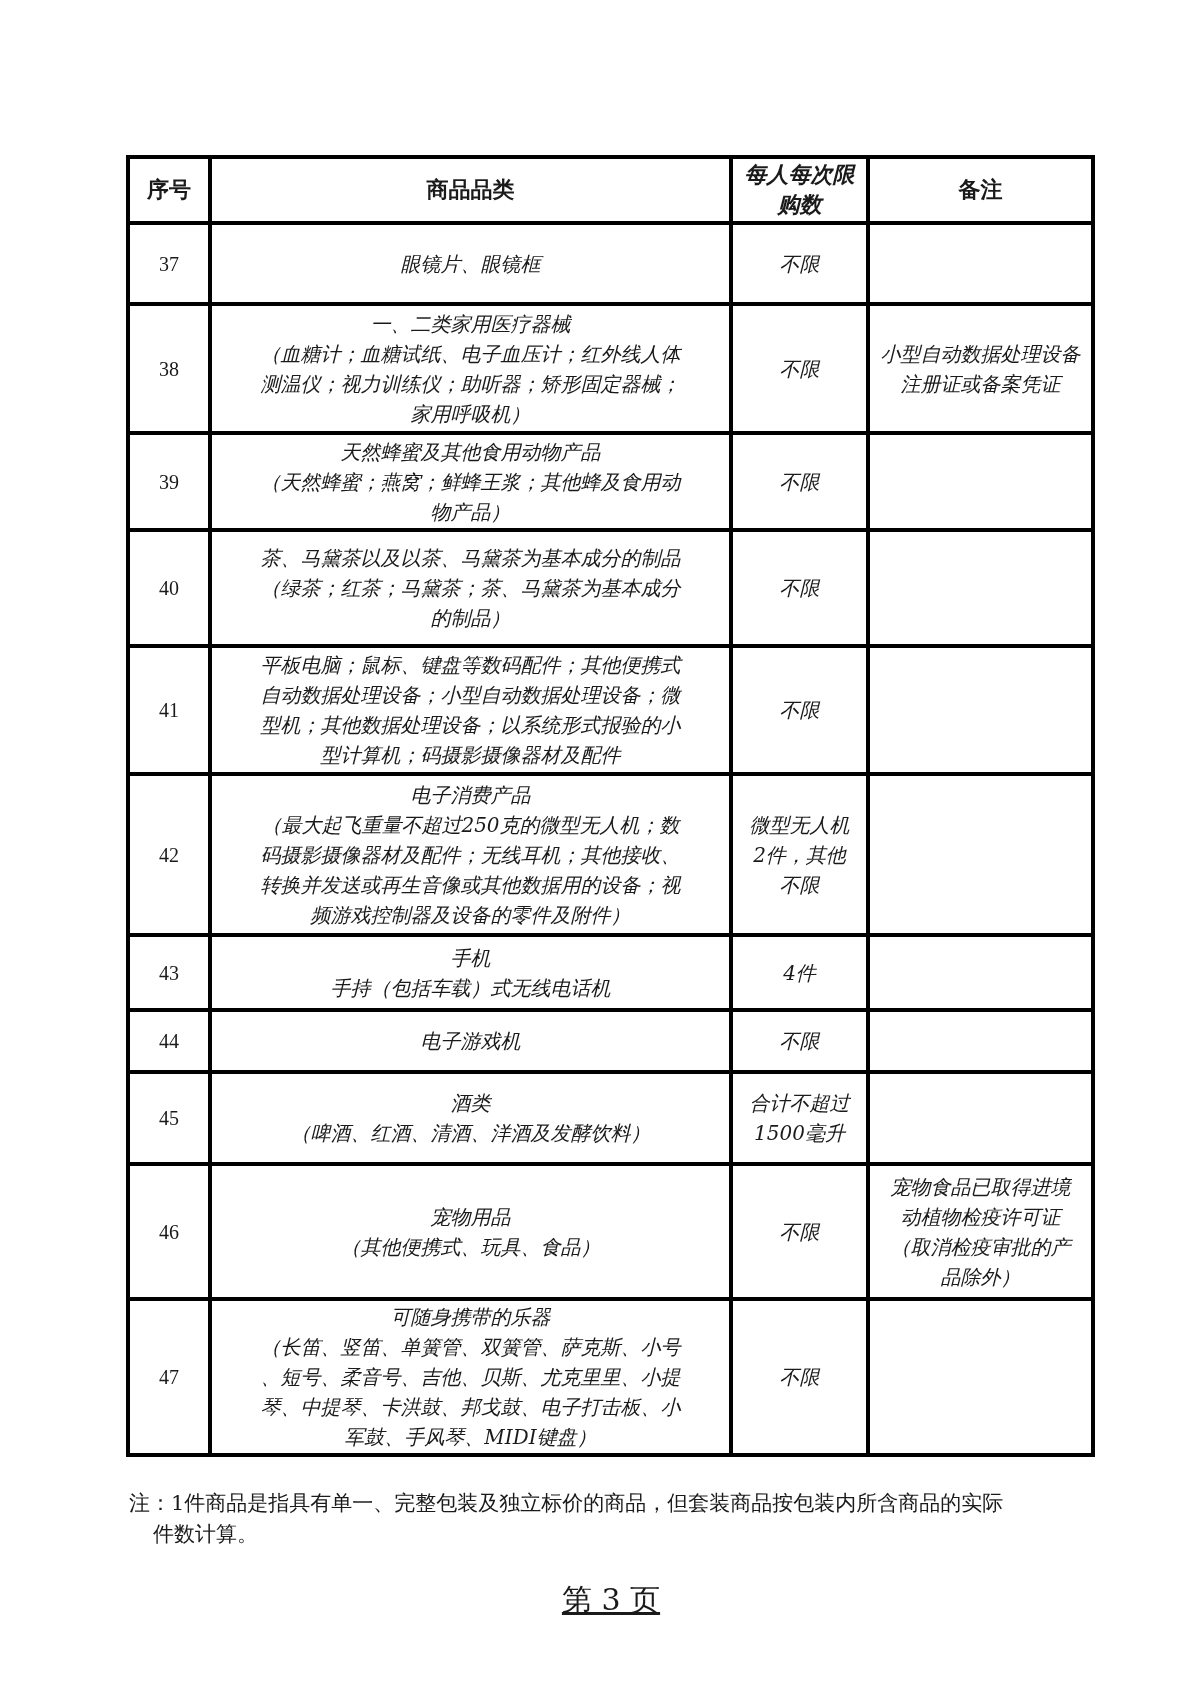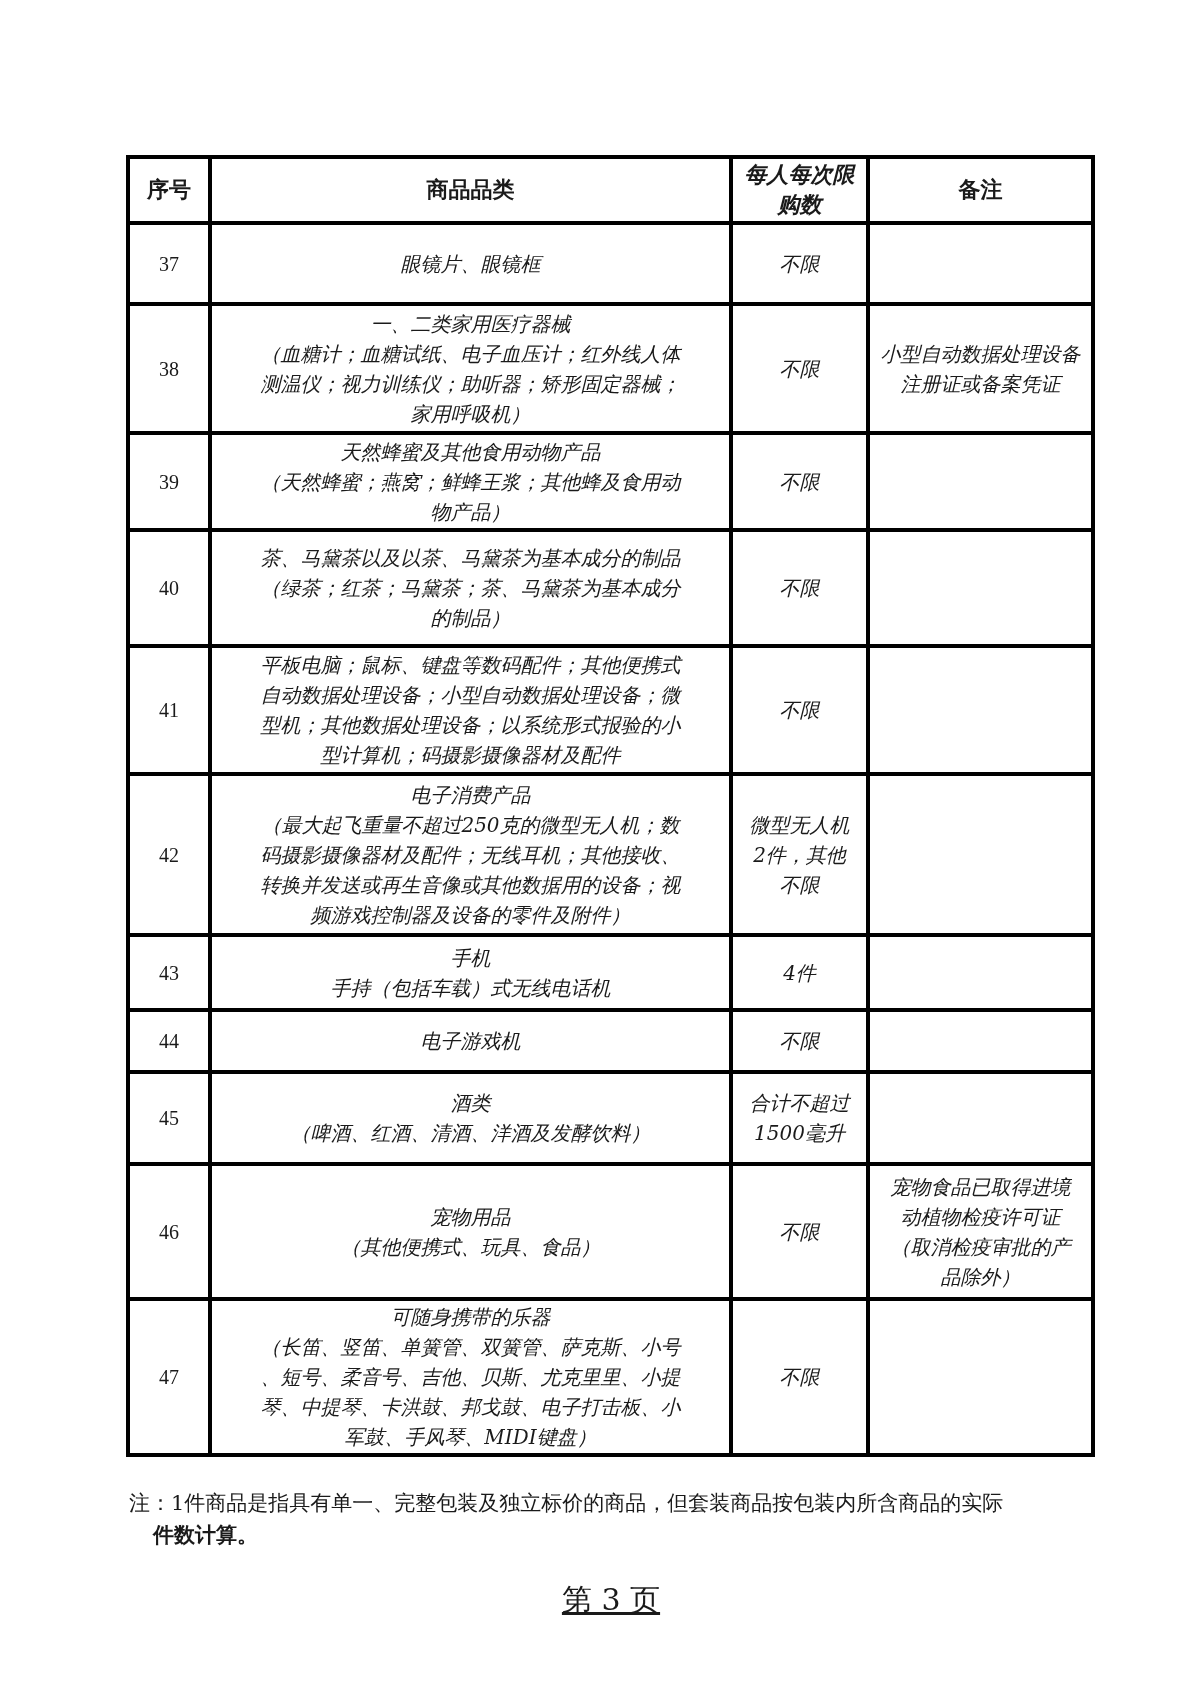--- a/index.html
+++ b/index.html
@@ -11,21 +11,21 @@
   table.goods td, table.goods th { border: 4px solid #000; padding: 0 4px;
                 text-align: center; vertical-align: middle; font-size: 20px;
                 line-height: 30px; font-weight: normal; }
   table.goods th { font-family: "DejaVu Sans", "Liberation Sans", sans-serif;
                 font-weight: bold; font-size: 22px; line-height: 30px; }
   .c1 { width: 82px; } .c2 { width: 521px; } .c3 { width: 137px; } .c4 { width: 225px; }
   .num { font-family: "Liberation Serif", "DejaVu Serif", serif; font-size: 23px; }
   .line { display: block; white-space: nowrap; font-style: italic; }
   .note { position: absolute; left: 113px; top: 1460px; width: 960px;
           font-size: 21px; line-height: 31px; margin-top: 28px; }
-  .note .l2 { padding-left: 24px; display: block; font-weight: bold; }
+  .note .l2 { padding-left: 24px; display: block; }
   .pagenum { position: absolute; left: 0; width: 1190px; top: 1580px; text-align: center;
              font-size: 30px; text-decoration: underline; }
 </style>
 </head>
 <body>
 
 <div class="page">
   <table class="goods">
     <colgroup>
       <col class="c1">

